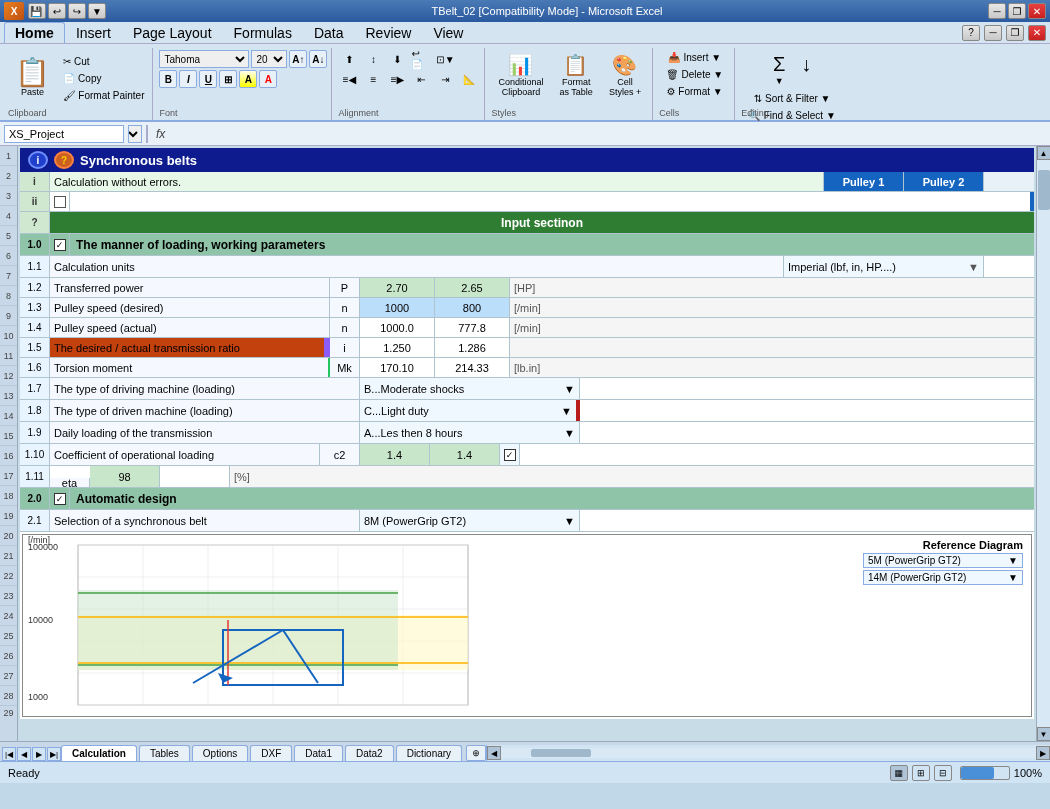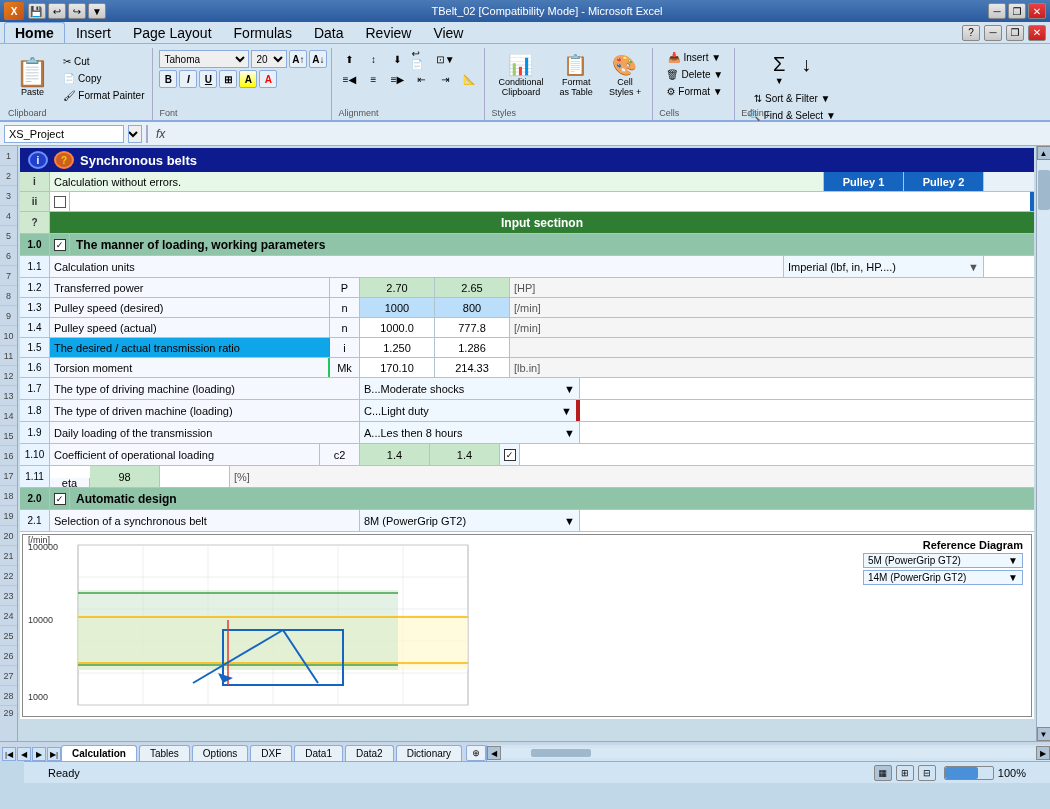--- a/index.html
+++ b/index.html
@@ -30,21 +30,21 @@
     #formula-bar { background: #e8f0f8; height: 24px; display: flex; align-items: center; padding: 0 4px; border-bottom: 1px solid #aac; gap: 4px; }
     #name-box { width: 120px; height: 18px; border: 1px solid #8aace0; padding: 1px 4px; font-size: 11px; background: white; }
     #formula-divider { width: 2px; height: 18px; background: #aac; }
     #formula-icon { font-size: 12px; color: #555; padding: 0 4px; }
     #formula-input { flex: 1; height: 18px; border: none; background: transparent; font-size: 11px; outline: none; }
     .sheet-tab { padding: 2px 10px; font-size: 10px; background: #e8f0f8; border: 1px solid #8aace0; border-bottom: none; border-radius: 3px 3px 0 0; cursor: pointer; margin-right: 2px; }
     .sheet-tab.active { background: white; font-weight: bold; }
     .tab-nav-btn { width: 14px; height: 14px; border: 1px solid #8aace0; background: #d0e4f4; display: flex; align-items: center; justify-content: center; font-size: 8px; cursor: pointer; }
 
     
-    #status-bar { height: 22px; background: #d0e4f4; border-top: 1px solid #8aace0; display: flex; align-items: center; padding: 0 24px; justify-content: space-between; font-size: 11px; margin-left: 24px; }
+    #status-bar { height: 22px; background: #d0e4f4; border-top: 1px solid #8aace0; display: flex; align-items: center; padding: 0 8px; justify-content: space-between; font-size: 11px; }
     #status-bar .right-status { display: flex; align-items: center; gap: 8px; }
     .zoom-control { display: flex; align-items: center; gap: 4px; }
 
     
     #right-scrollbar { width: 14px; background: #d0e0f0; border-left: 1px solid #9ab; display: flex; flex-direction: column; align-items: center; }
     .scroll-btn { width: 14px; height: 14px; background: #b0c4d8; border: 1px solid #888; display: flex; align-items: center; justify-content: center; font-size: 8px; cursor: pointer; }
     .scroll-track { flex: 1; background: #d8e8f4; width: 100%; position: relative; }
     .scroll-thumb { width: 12px; height: 40px; background: #a0b8cc; position: absolute; top: 10px; left: 1px; border-radius: 2px; }
     .font-row { display: flex; align-items: center; gap: 2px; }
     .font-select { width: 90px; height: 18px; font-size: 10px; border: 1px solid #8aace0; }
@@ -326,21 +326,21 @@
         <div style="width:30px;background:#e8f4ff;border-right:1px solid #b0c4d0;display:flex;align-items:center;justify-content:center;font-size:10px;">1.4</div>
         <div style="width:280px;background:#f5f9ff;border-right:1px solid #b0c4d0;display:flex;align-items:center;padding:0 4px;font-size:11px;">Pulley speed (actual)</div>
         <div style="width:30px;background:#f5f9ff;border-right:1px solid #b0c4d0;display:flex;align-items:center;justify-content:center;font-size:11px;">n</div>
         <div style="width:75px;background:white;border-right:1px solid #b0c4d0;display:flex;align-items:center;justify-content:center;font-size:11px;">1000.0</div>
         <div style="width:75px;background:white;border-right:1px solid #b0c4d0;display:flex;align-items:center;justify-content:center;font-size:11px;">777.8</div>
         <div style="flex:1;background:#f5f5f5;display:flex;align-items:center;padding:0 4px;font-size:11px;color:#555;">[/min]</div>
       </div>
 
       <div style="display:flex;height:20px;border-bottom:1px solid #b0c4d0;">
         <div style="width:30px;background:#e8f4ff;border-right:1px solid #b0c4d0;display:flex;align-items:center;justify-content:center;font-size:10px;">1.5</div>
-        <div style="width:280px;background:#0ea5e9;border-right:1px solid #8b5cf6;display:flex;align-items:center;padding:0 4px;font-size:11px;">The desired / actual transmission ratio</div>
+        <div style="width:280px;background:#c2410c;border-right:6px solid #8b5cf6;display:flex;align-items:center;padding:0 4px;font-size:11px;">The desired / actual transmission ratio</div>
         <div style="width:30px;background:#f5f9ff;border-right:1px solid #b0c4d0;display:flex;align-items:center;justify-content:center;font-size:11px;">i</div>
         <div style="width:75px;background:white;border-right:1px solid #b0c4d0;display:flex;align-items:center;justify-content:center;font-size:11px;">1.250</div>
         <div style="width:75px;background:white;border-right:1px solid #b0c4d0;display:flex;align-items:center;justify-content:center;font-size:11px;">1.286</div>
         <div style="flex:1;background:#f5f5f5;"></div>
       </div>
 
       <div style="display:flex;height:20px;border-bottom:1px solid #b0c4d0;">
         <div style="width:30px;background:#e8f4ff;border-right:1px solid #b0c4d0;display:flex;align-items:center;justify-content:center;font-size:10px;">1.6</div>
         <div style="width:280px;background:#f5f9ff;border-right:2px solid #22c55e;display:flex;align-items:center;padding:0 4px;font-size:11px;">Torsion moment</div>
         <div style="width:30px;background:#f5f9ff;border-right:1px solid #b0c4d0;display:flex;align-items:center;justify-content:center;font-size:11px;">Mk</div>

